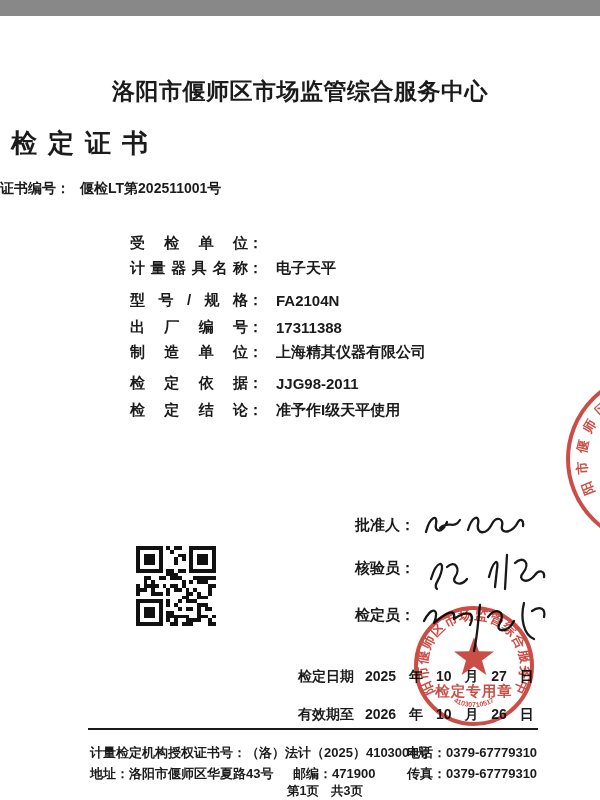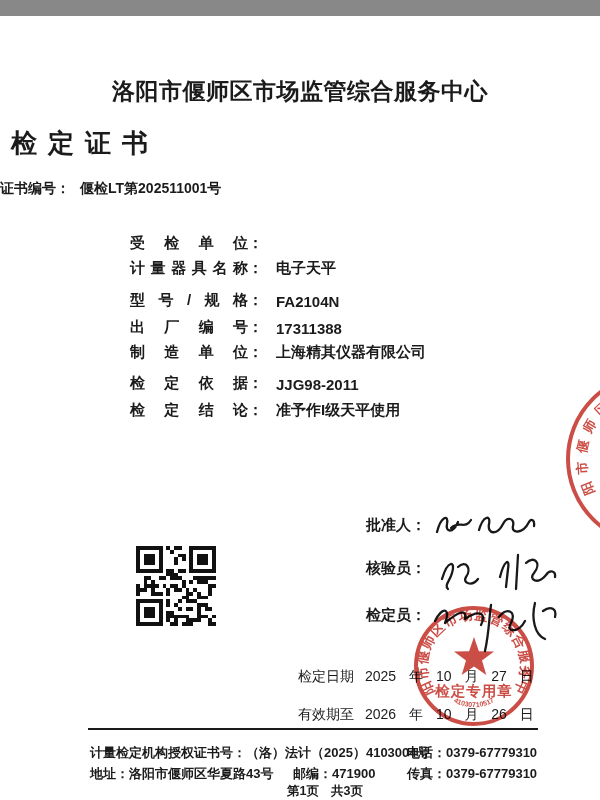--- a/index.html
+++ b/index.html
@@ -11,32 +11,32 @@
     padding-left:8px;
   }
   .abs{position:absolute;}
   
   .org-title{top:60px;left:0;width:600px;text-align:center;font-size:23px;font-weight:bold;letter-spacing:0.5px;}
   .doc-title{top:110px;left:0;width:600px;text-align:left;font-size:26px;font-weight:bold;letter-spacing:11px;padding-left:11px;box-sizing:border-box;}
   .cert-line{top:164px;left:0;width:600px;font-size:14px;font-weight:bold;}
   .cert-line .gap{display:inline-block;width:10px;}
   
   .fields{top:218px;left:130px;width:420px;height:190px;}
-  .frow{position:absolute;left:0;display:flex;align-items:flex-end;font-size:15px;font-weight:bold;white-space:nowrap;}
+  .frow{position:absolute;left:0;display:flex;align-items:center;font-size:15px;font-weight:bold;white-space:nowrap;}
   .flabel{display:inline-block;width:118px;text-align:justify;text-align-last:justify;}
   .fcolon{display:inline-block;}
   .fvalue{margin-left:13px;}
   
-  .sigs{top:498px;left:366px;width:210px;height:160px;text-decoration:underline;}
+  .sigs{top:498px;left:355px;width:210px;height:160px;text-decoration:underline;}
   .sig-label{position:absolute;font-size:15px;font-weight:bold;white-space:nowrap;}
   .sig-svg{position:absolute;}
   .sig-svg path{fill:none;stroke:#191919;stroke-width:2.3;stroke-linecap:round;stroke-linejoin:round;}
   
   .dates{top:652px;left:298px;width:250px;}
-  .drow{position:absolute;left:0;display:flex;align-items:baseline;font-size:14px;font-weight:normal;white-space:nowrap;justify-content:flex-end;}
+  .drow{position:absolute;left:0;display:flex;align-items:baseline;font-size:14px;font-weight:bold;white-space:nowrap;justify-content:flex-end;}
   .dvalue{margin-left:11px;word-spacing:9px;}
   
   .rule{top:712px;left:88px;width:450px;height:2px;background:#1a1a1a;}
   .footer{top:728px;left:90px;width:460px;font-size:13px;font-weight:bold;}
   .fl{position:absolute;white-space:nowrap;}
   .pageinfo{top:767px;left:0;width:600px;text-align:center;font-size:12.5px;font-weight:bold;transform:translateX(25px);}
   .pageinfo .gap{display:inline-block;width:12px;}
   
   .qr{top:530px;left:135px;width:82px;height:80px;}
   

